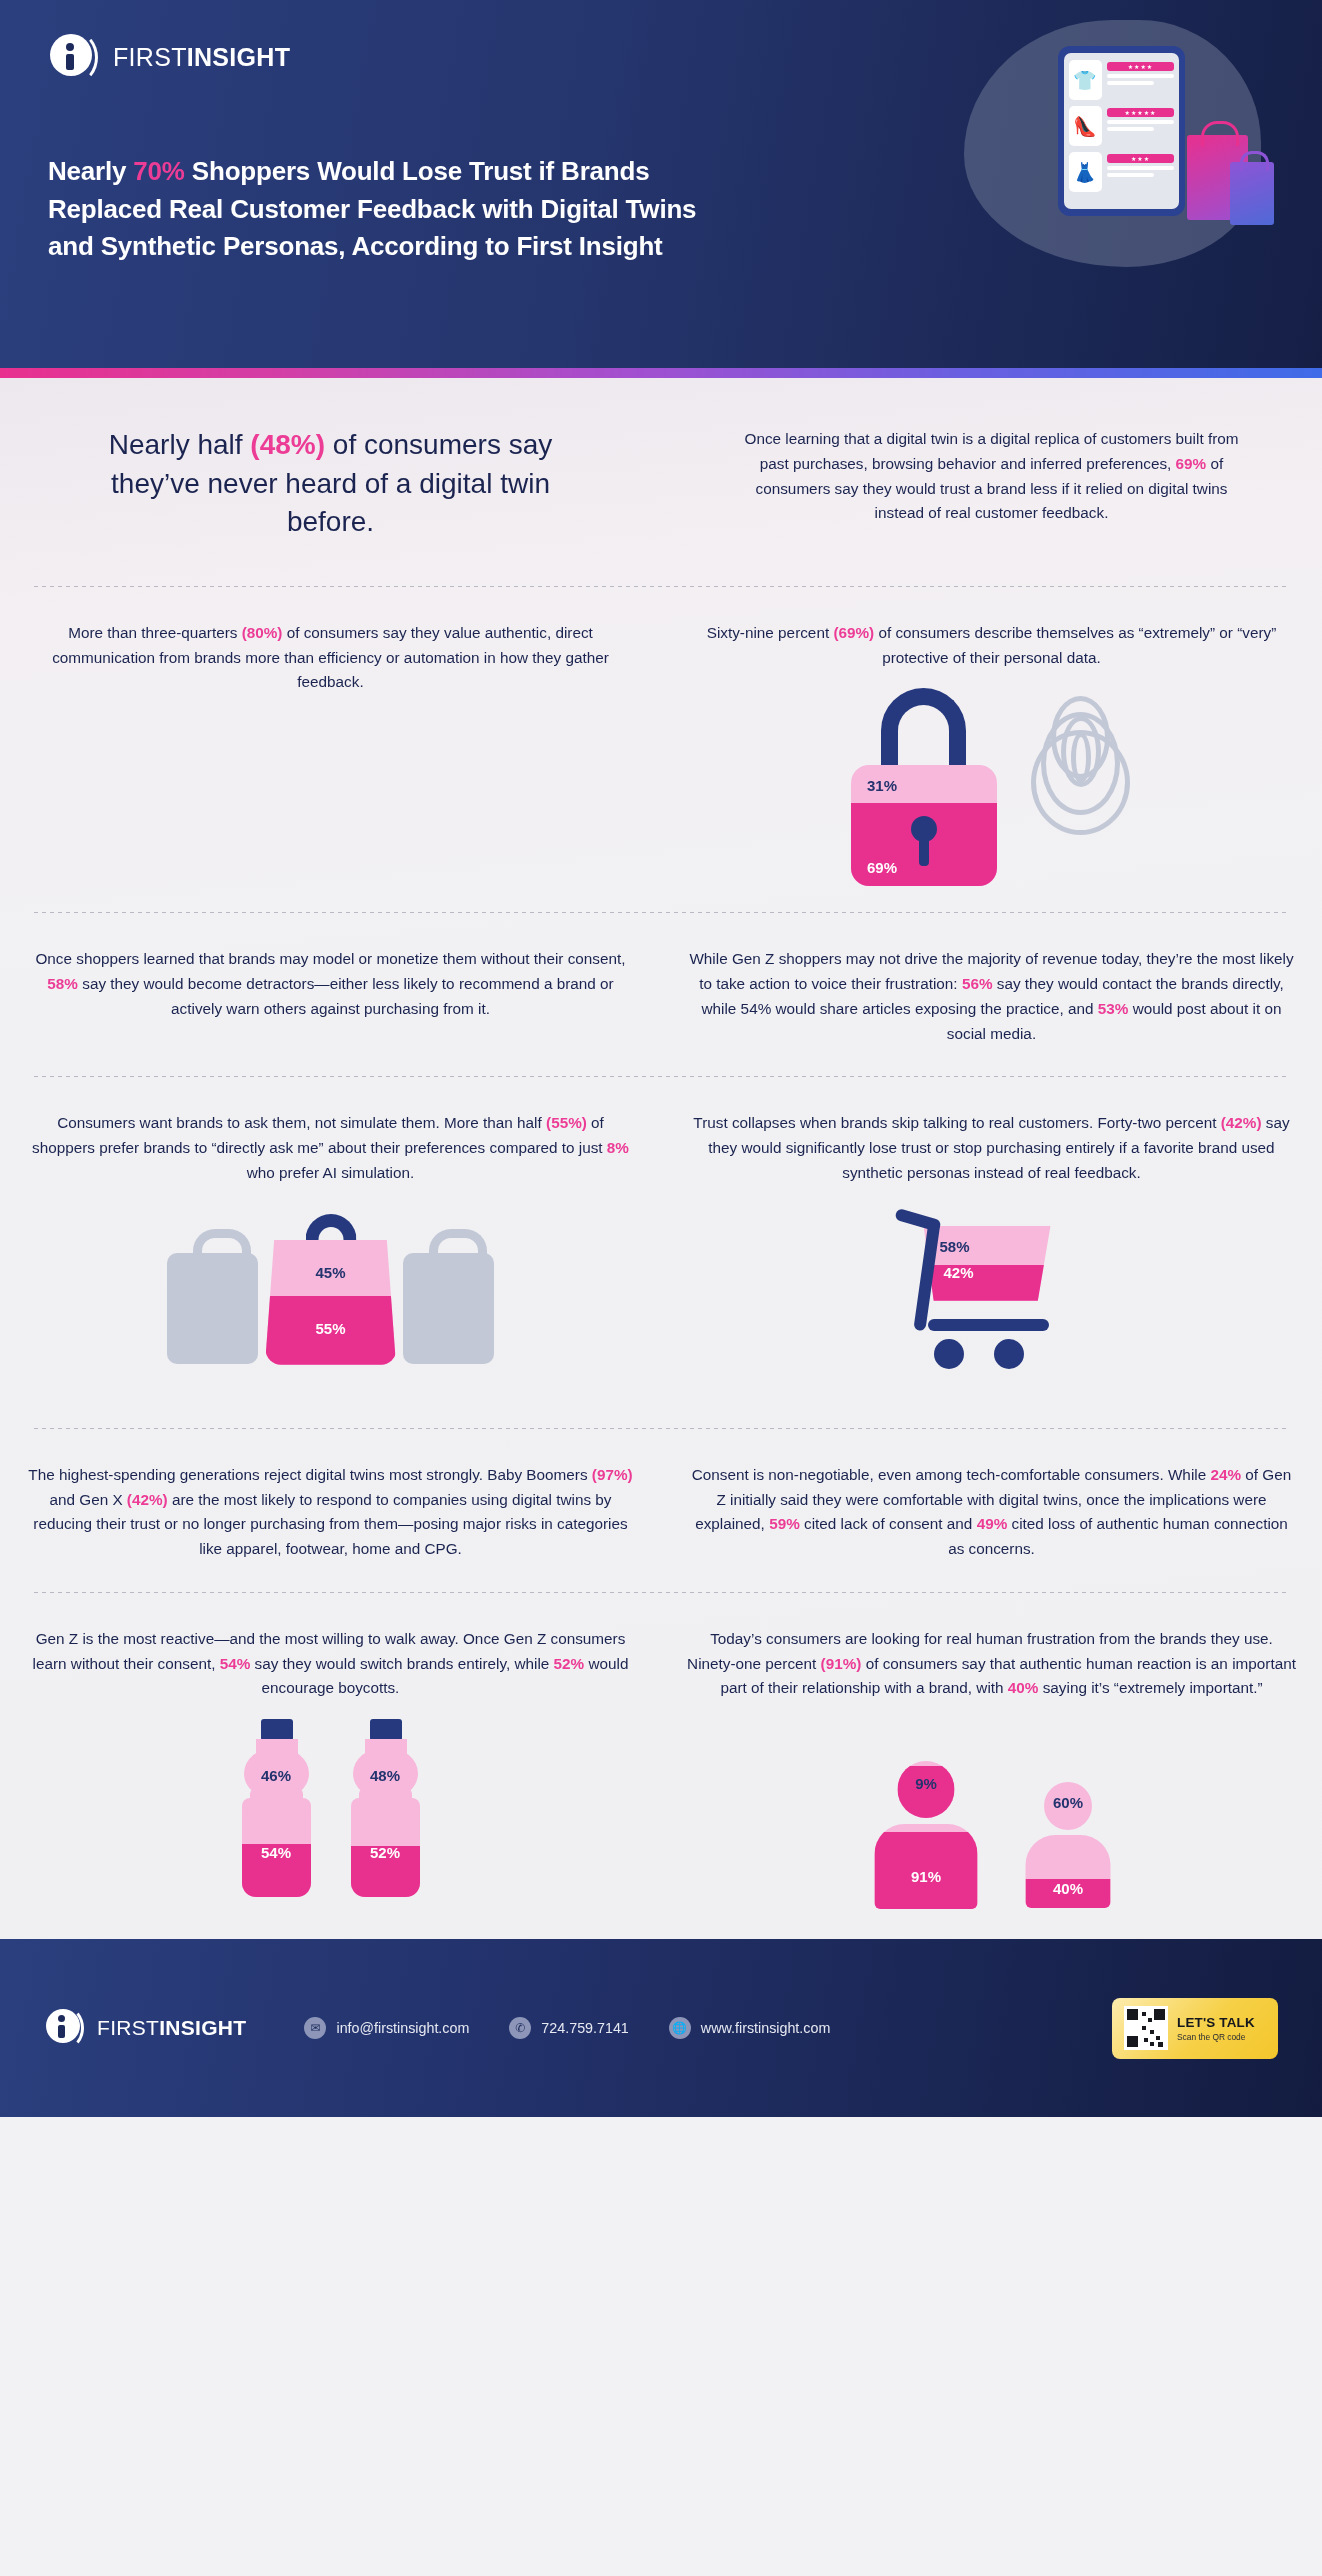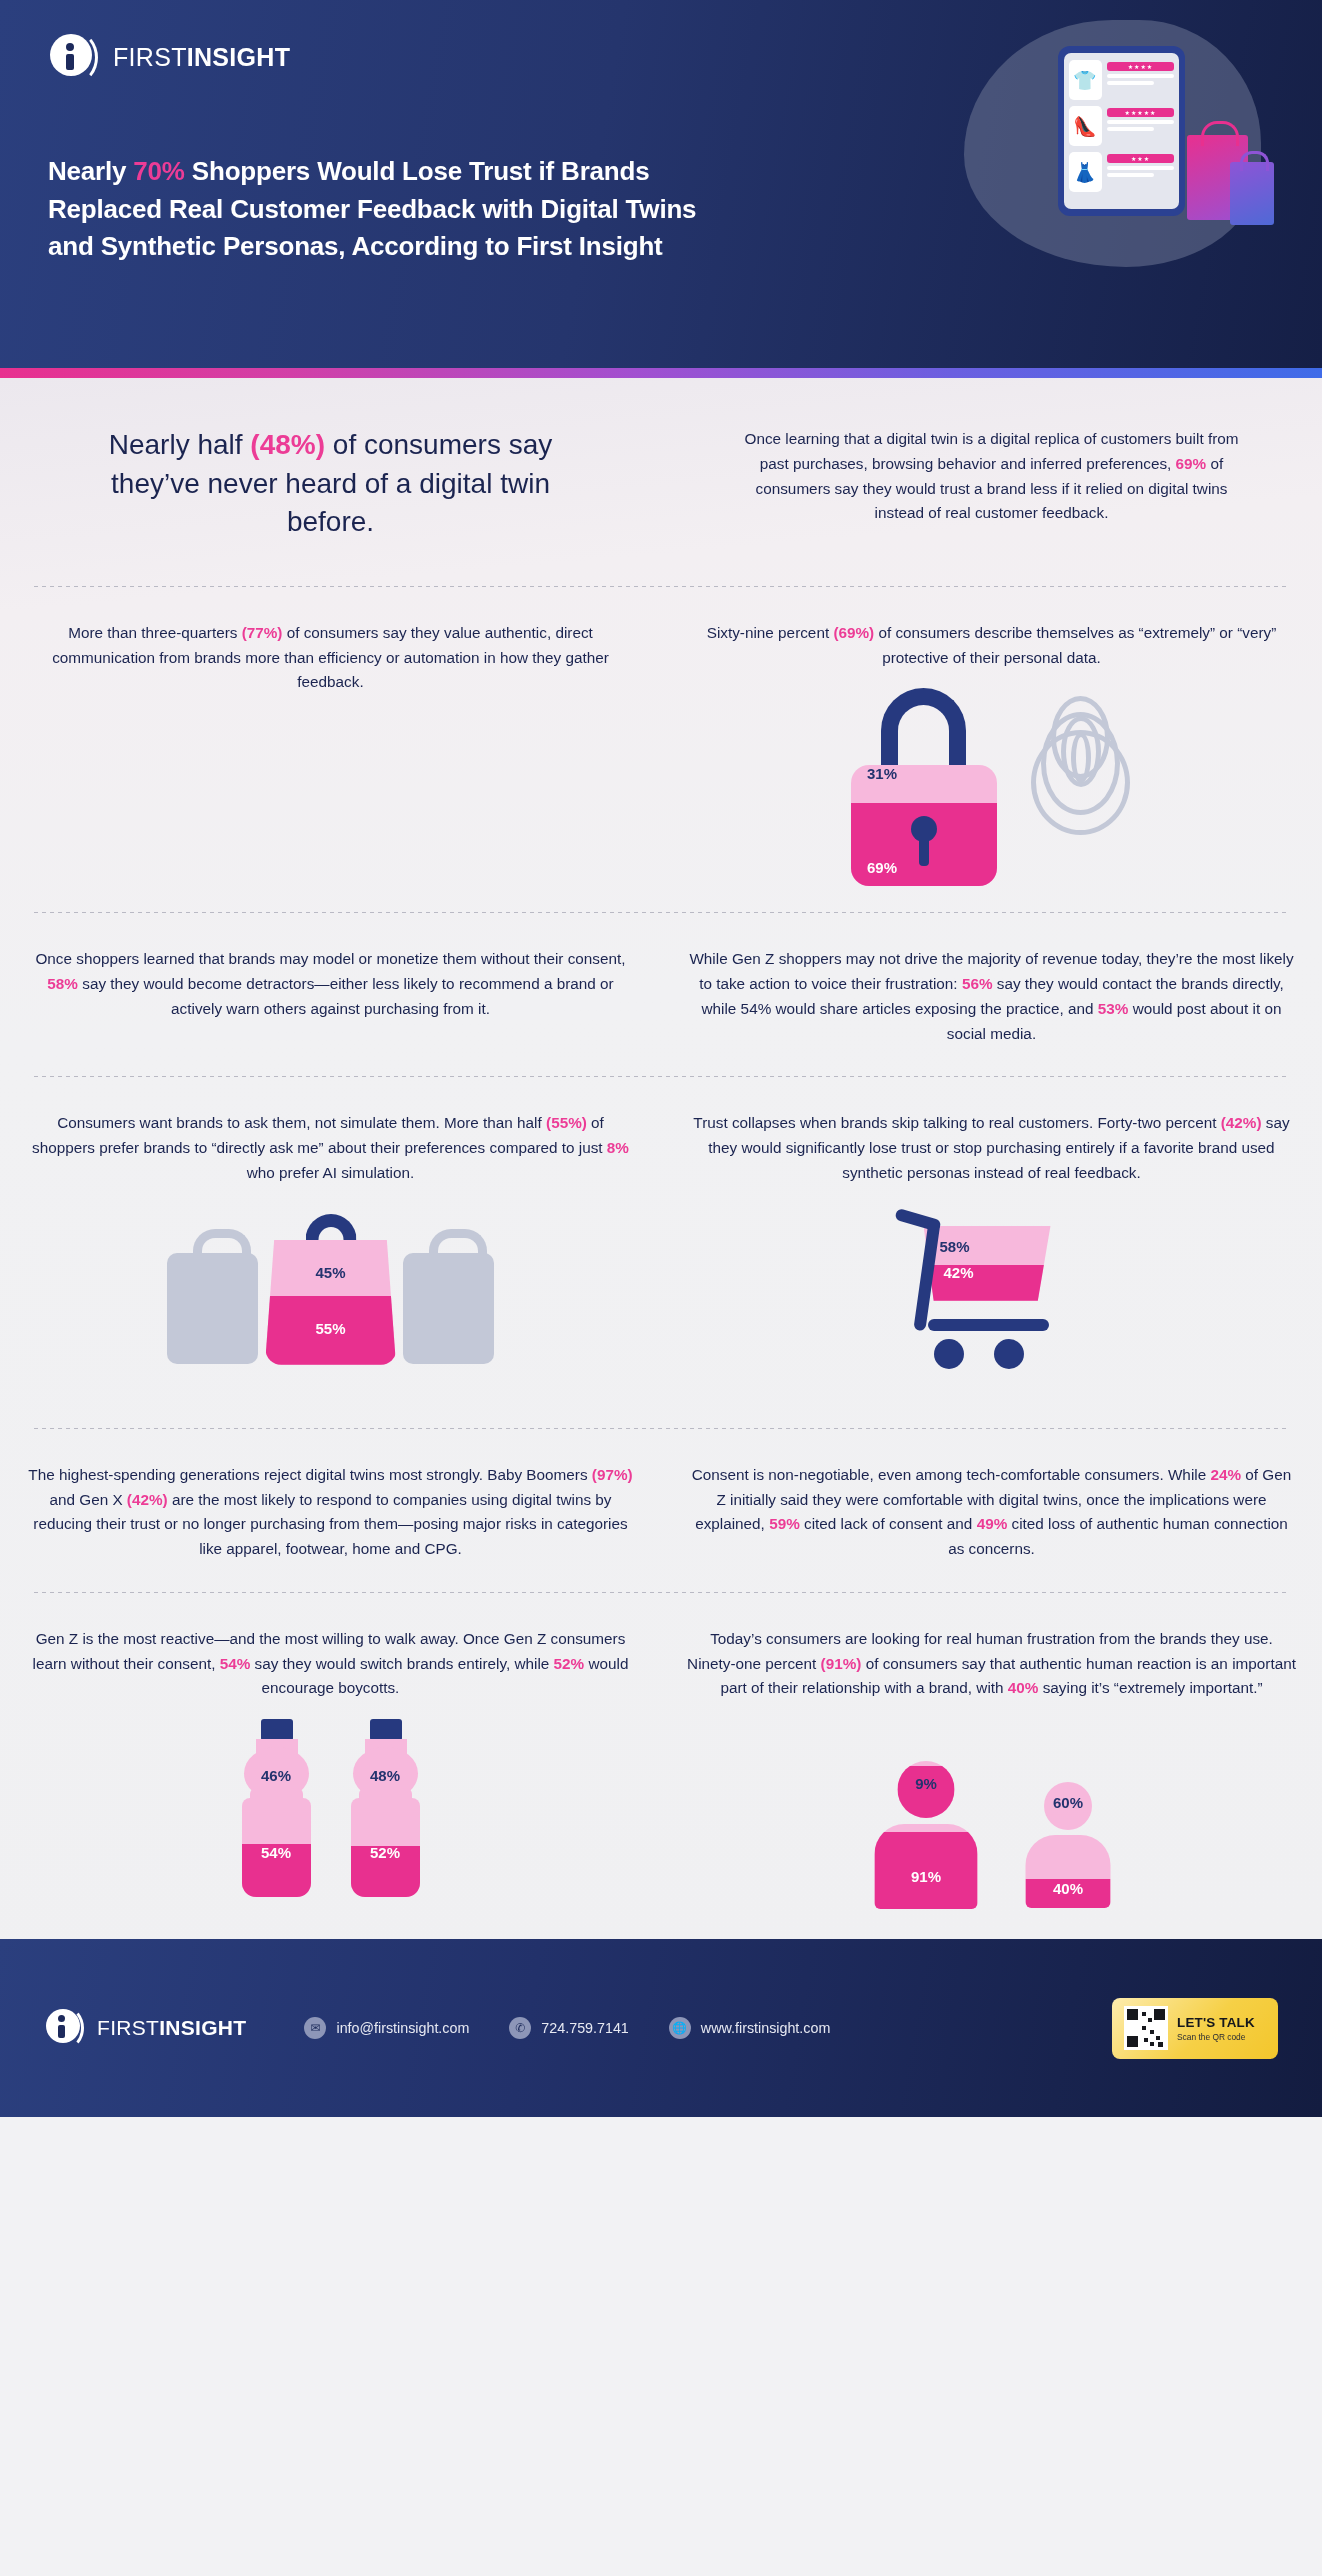--- a/index.html
+++ b/index.html
@@ -263,40 +263,40 @@
       <div class="cell">
         <div class="lead-right">
           <span>Once learning that a digital twin is a digital replica of customers built from past purchases, browsing behavior and inferred preferences, </span><span class="pink">69%</span><span> of consumers say they would trust a brand less if it relied on digital twins instead of real customer feedback.</span>
         </div>
       </div>
 
       <div class="divider" style="margin-top:44px"></div>
 
       <div class="cell row-pad-top">
         <div class="blurb">
-          <span>More than three-quarters </span><span class="pink">(77%)</span><span> of consumers say they value authentic, direct communication from brands more than efficiency or automation in how they gather feedback.</span>
+          <span>More than three-quarters </span><span class="pink">(80%)</span><span> of consumers say they value authentic, direct communication from brands more than efficiency or automation in how they gather feedback.</span>
         </div>
       </div>
 
       <div class="cell row-pad-top">
         <div class="blurb">
           <span>Sixty-nine percent </span><span class="pink">(69%)</span><span> of consumers describe themselves as “extremely” or “very” protective of their personal data.</span>
         </div>
         <div class="lockwrap">
           <div class="fp">
             <span style="left:26px; top:6px; width:59px; height:83px;"></span>
             <span style="left:16px; top:22px; width:79px; height:103px;"></span>
             <span style="left:6px; top:40px; width:99px; height:105px;"></span>
             <span style="left:36px; top:26px; width:40px; height:71px;"></span>
             <span style="left:46px; top:42px; width:20px; height:51px;"></span>
           </div>
           <div class="shackle"></div>
           <div class="lockbody">
             <div class="fill"></div>
-            <span class="lbl navy" style="left:16px; top:0;">31%</span>
+            <span class="lbl navy" style="left:16px; top:12px;">31%</span>
             <span class="lbl white" style="left:16px; bottom:10px;">69%</span>
             <div class="keyhole"></div>
           </div>
         </div>
       </div>
 
       <div class="divider"></div>
 
       <div class="cell row-pad-top" style="padding-bottom:30px">
         <div class="blurb">

